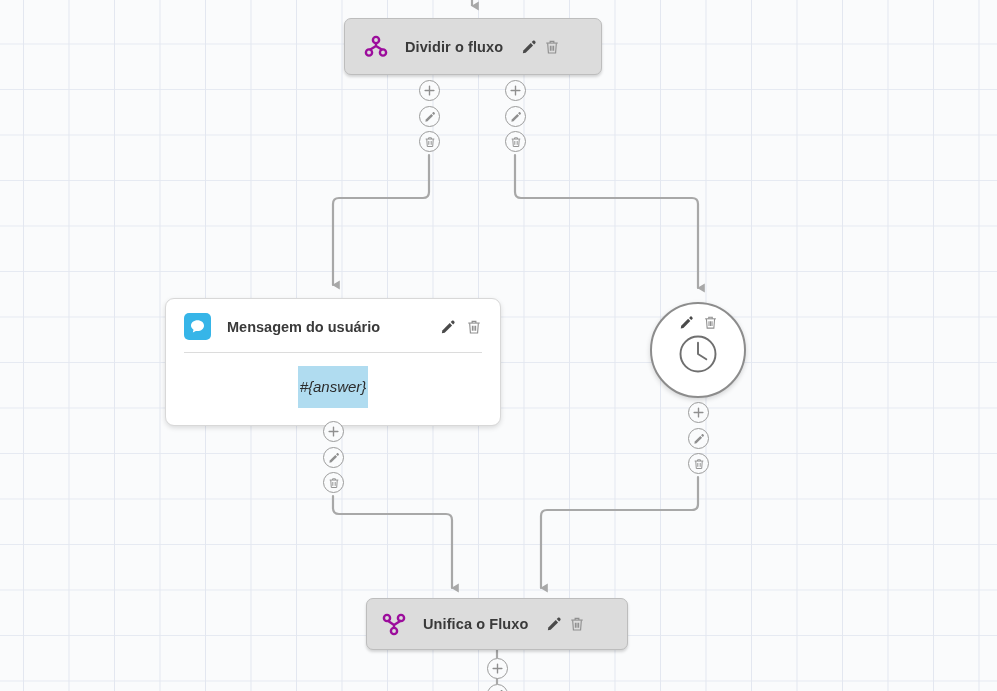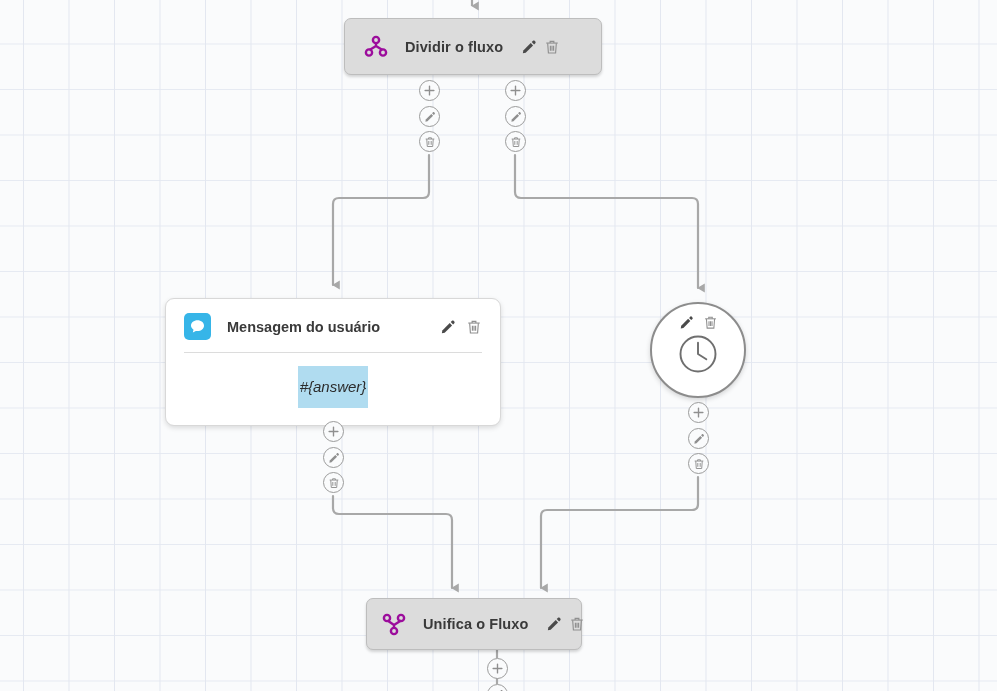--- a/index.html
+++ b/index.html
@@ -375,21 +375,21 @@
     <svg class="ico" width="12" height="12" viewBox="0 0 24 24" xmlns="http://www.w3.org/2000/svg">
       <g fill="none" stroke="#8f8f8f" stroke-width="1.9">
         <path d="M5.5,6.4 L6.6,21 L17.4,21 L18.5,6.4"></path>
         <path d="M3.4,6.1 L20.6,6.1"></path>
         <path d="M9.2,6.0 L9.2,3.6 L14.8,3.6 L14.8,6.0"></path>
         <path d="M9.6,10 L9.6,17.6 M14.4,10 L14.4,17.6"></path>
       </g>
     </svg>
   </div>
 
-  <div class="node node-ctrl" id="node-merge" style="left:366px; top:598px; width:216px; height:52px;">
+  <div class="node node-ctrl" id="node-merge" style="left:366px; top:598px; width:262px; height:52px;">
 
     <span class="node-icon">
       <svg class="ico" width="24" height="24" viewBox="0 0 24 24" xmlns="http://www.w3.org/2000/svg">
         <g fill="none" stroke="#9c0d9c" stroke-width="2.4">
           <path d="M5.5,8.5 L12,13 M19,8.5 L12,13 M12,13 L12,17"></path>
           <circle cx="5" cy="6" r="3.1" fill="none"></circle>
           <circle cx="19" cy="6" r="3.1" fill="none"></circle>
           <circle cx="12" cy="19" r="3.1" fill="none"></circle>
         </g>
       </svg>

